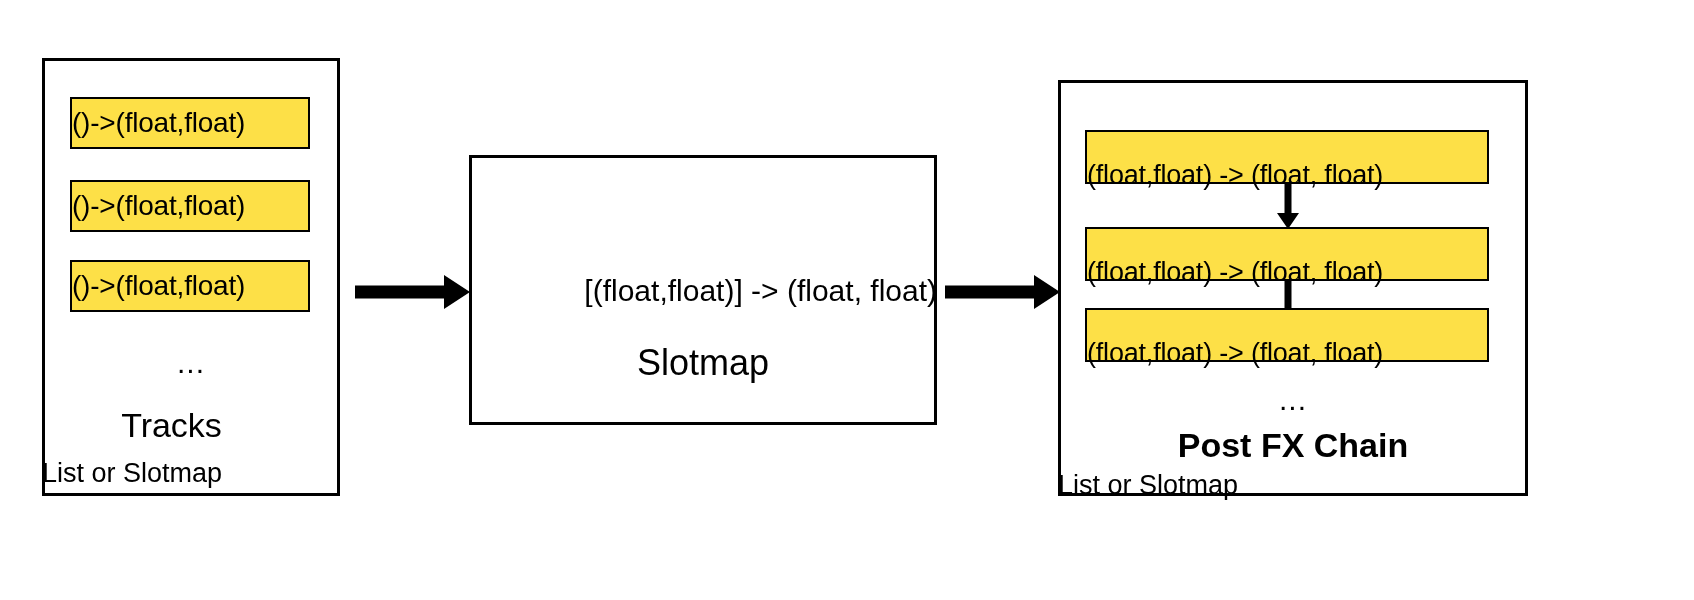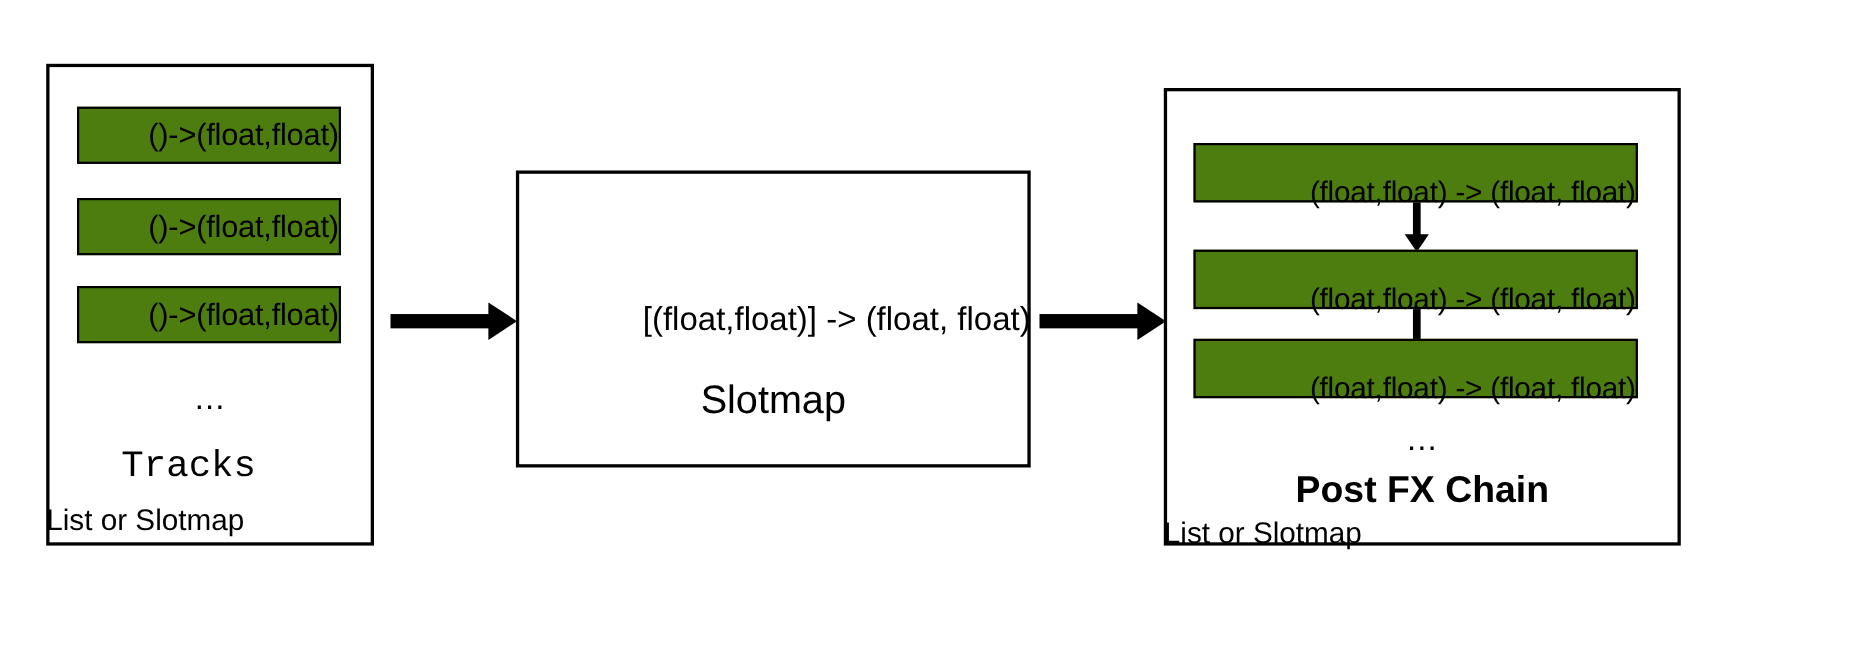--- a/index.html
+++ b/index.html
@@ -28,25 +28,25 @@
     position: absolute;
     border: 3px solid #000000;
     background: #ffffff;
     box-sizing: border-box;
   }
 
   
   .slot-box {
     position: absolute;
     border: 2.5px solid #000000;
-    background: #4d7c0f;
+    background: #fde047;
     box-sizing: border-box;
     display: flex;
     align-items: center;
-    justify-content: flex-end;
+    justify-content: flex-start;
     white-space: nowrap;
   }
 
   .slot-label {
     font-size: 28px;
     line-height: 1;
     letter-spacing: -0.2px;
   }
 
   .fx-slot-label {
@@ -157,21 +157,21 @@
   <div class="slot-box" style="left:70px; top:180px; width:240px; height:52px;">
     <span class="slot-label">()-&gt;(float,float)</span>
   </div>
 
   <div class="slot-box" style="left:70px; top:260px; width:240px; height:52px;">
     <span class="slot-label">()-&gt;(float,float)</span>
   </div>
 
   <div class="ellipsis" style="left:42px; top:348px; width:298px;">...</div>
 
-  <div class="group-title" style="left:42px; top:408px; width:259px;font-family:Liberation Mono, monospace;">Tracks</div>
+  <div class="group-title" style="left:42px; top:408px; width:259px;">Tracks</div>
 
   <div class="group-subtitle" style="left:42px; top:460px; width:298px;">List or Slotmap</div>
 
   <div class="h-arrow" style="left:355px; top:275px; width:115px; height:34px;">
     <div class="shaft" style="width:92px;"></div>
     <div class="head" style="left:89px;"></div>
   </div>
 
   <div class="group-box" style="left:469px; top:155px; width:468px; height:270px;"></div>
 

